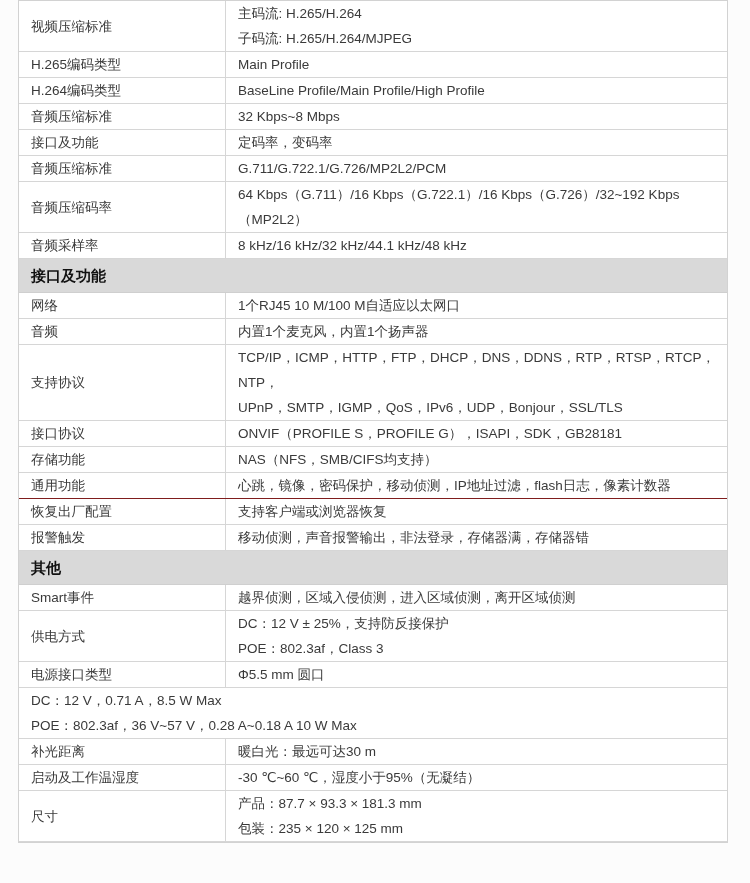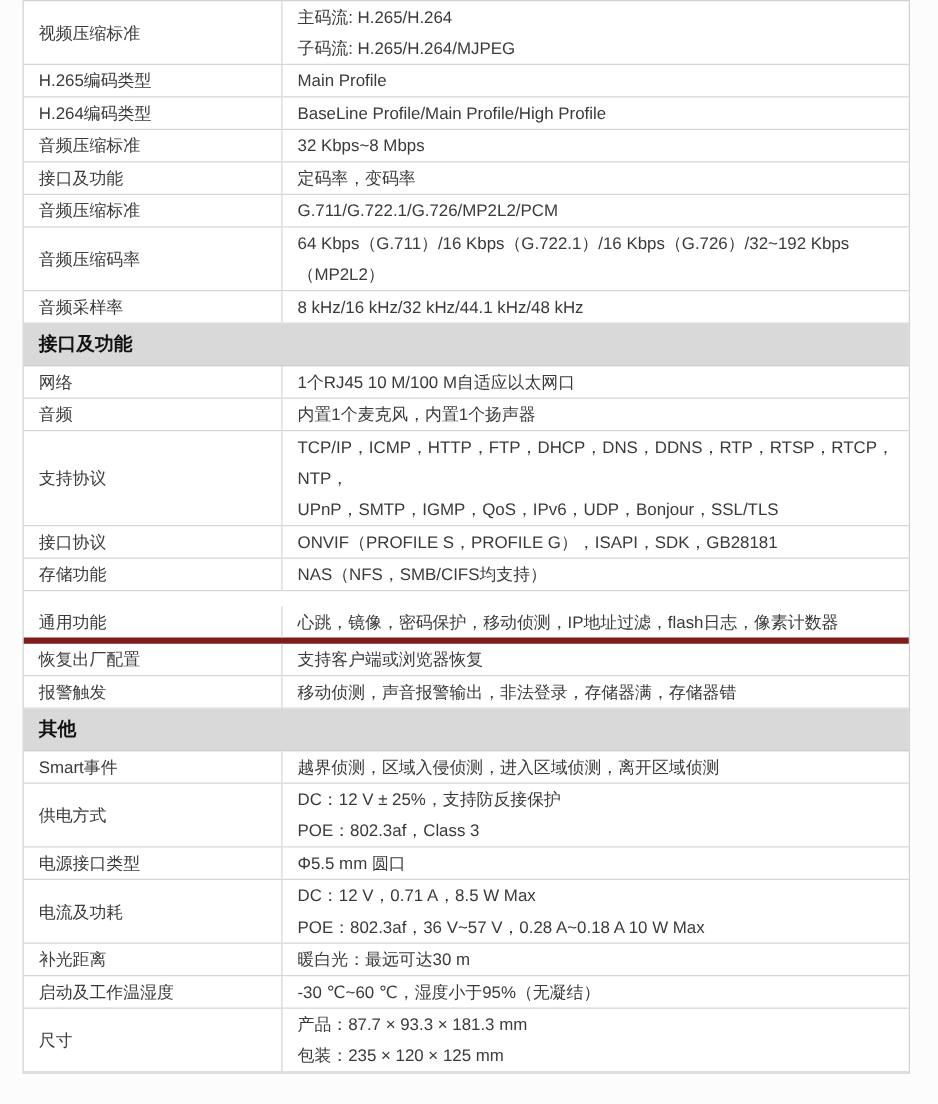--- a/index.html
+++ b/index.html
@@ -14,21 +14,21 @@
     position: absolute;
     left: 18px; top: 0;
     width: 710px;
     background: #ffffff;
     border: 1px solid #d2d2d2;
   }
   .row {
     display: flex;
     border-bottom: 1px solid #d6d6d6;
   }
-  .row.strong-divider { border-bottom: 5px solid #7f1d1d; margin-top: 12px; }
+  .row.strong-divider { border-bottom: 1px solid #7f1d1d; }
   .cell {
     font-size: 13.5px;
     line-height: 25px;
   }
   .cell.label {
     flex: none;
     width: 207px;
     border-right: 1px solid #d6d6d6;
     padding: 0 8px 0 12px;
     display: flex;
@@ -171,21 +171,20 @@
         <div class="line">POE：802.3af，Class 3</div>
       </div>
     </div>
     <div class="row">
       <div class="cell label">电源接口类型</div>
       <div class="cell value">
         <div class="line">Φ5.5 mm  圆口</div>
       </div>
     </div>
     <div class="row">
-      <div class="cell label">电流及功耗</div>
       <div class="cell value">
         <div class="line">DC：12 V，0.71 A，8.5 W Max</div>
         <div class="line">POE：802.3af，36 V~57 V，0.28 A~0.18 A 10 W Max</div>
       </div>
     </div>
     <div class="row">
       <div class="cell label">补光距离</div>
       <div class="cell value">
         <div class="line">暖白光：最远可达30 m</div>
       </div>

